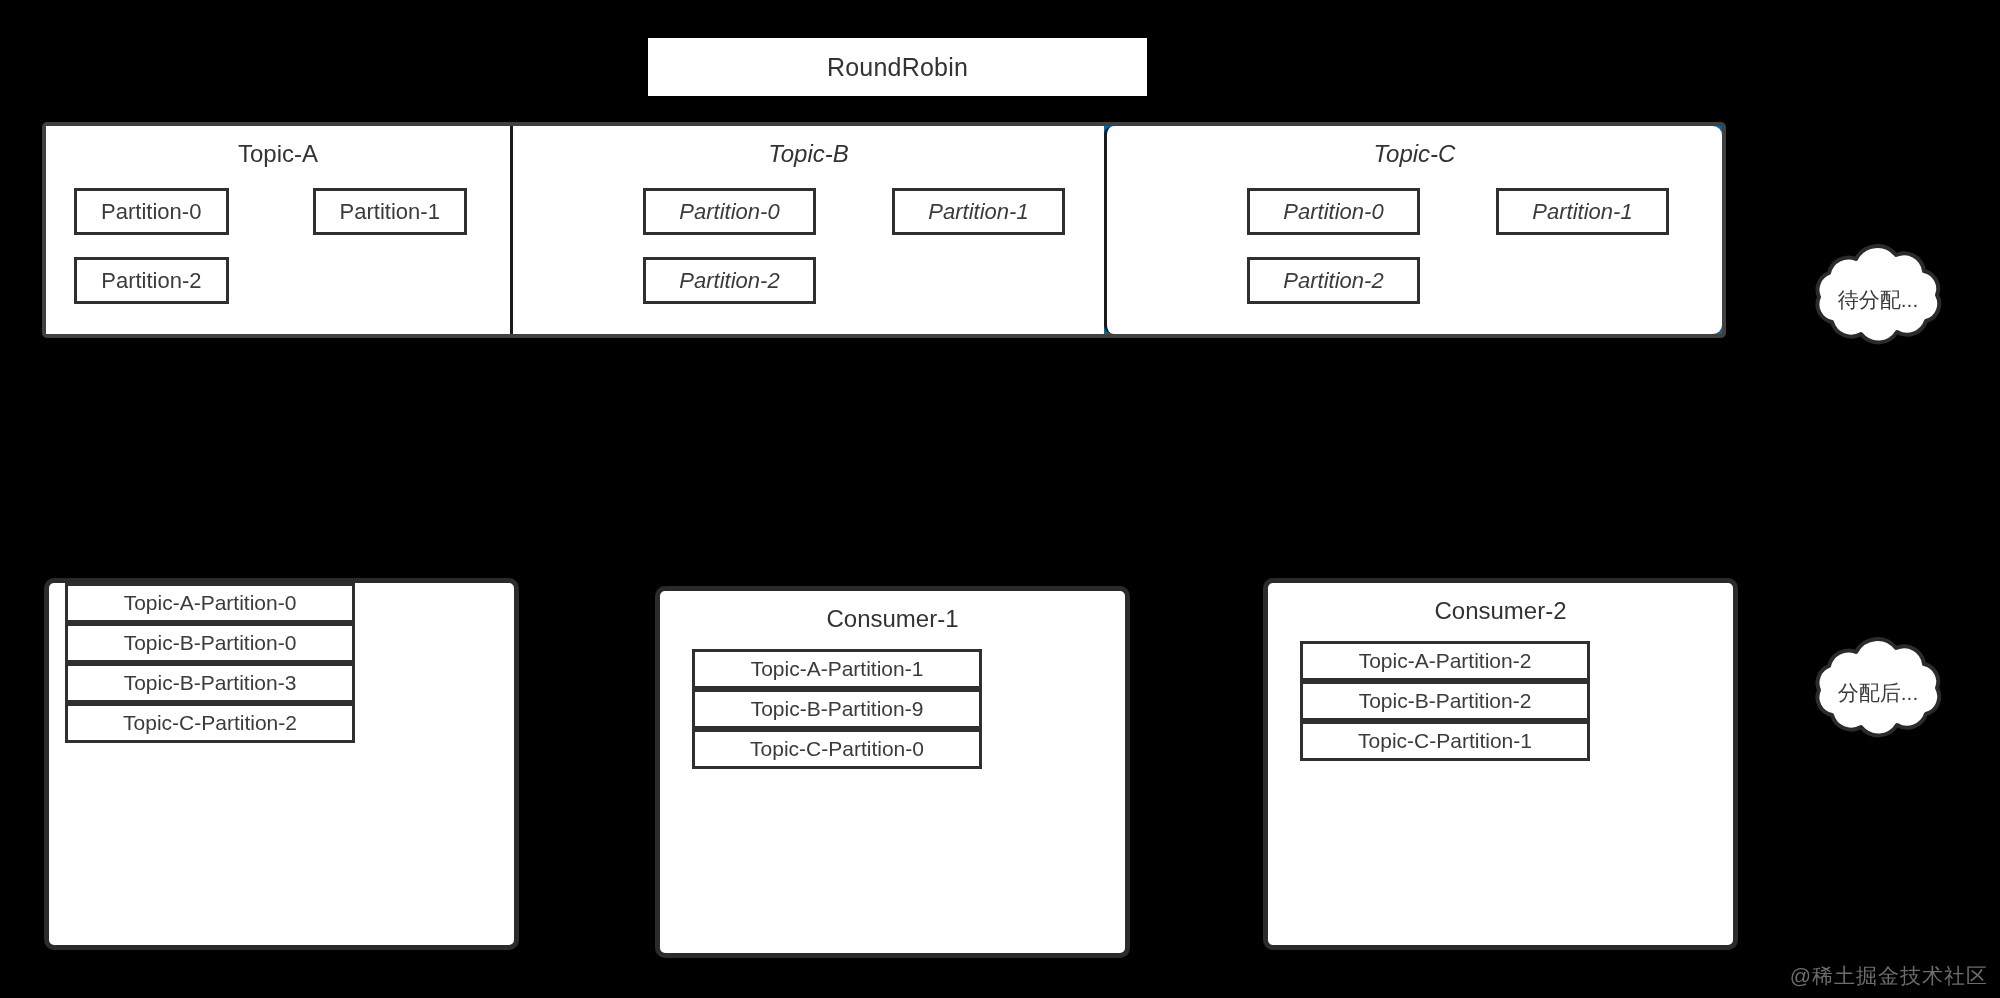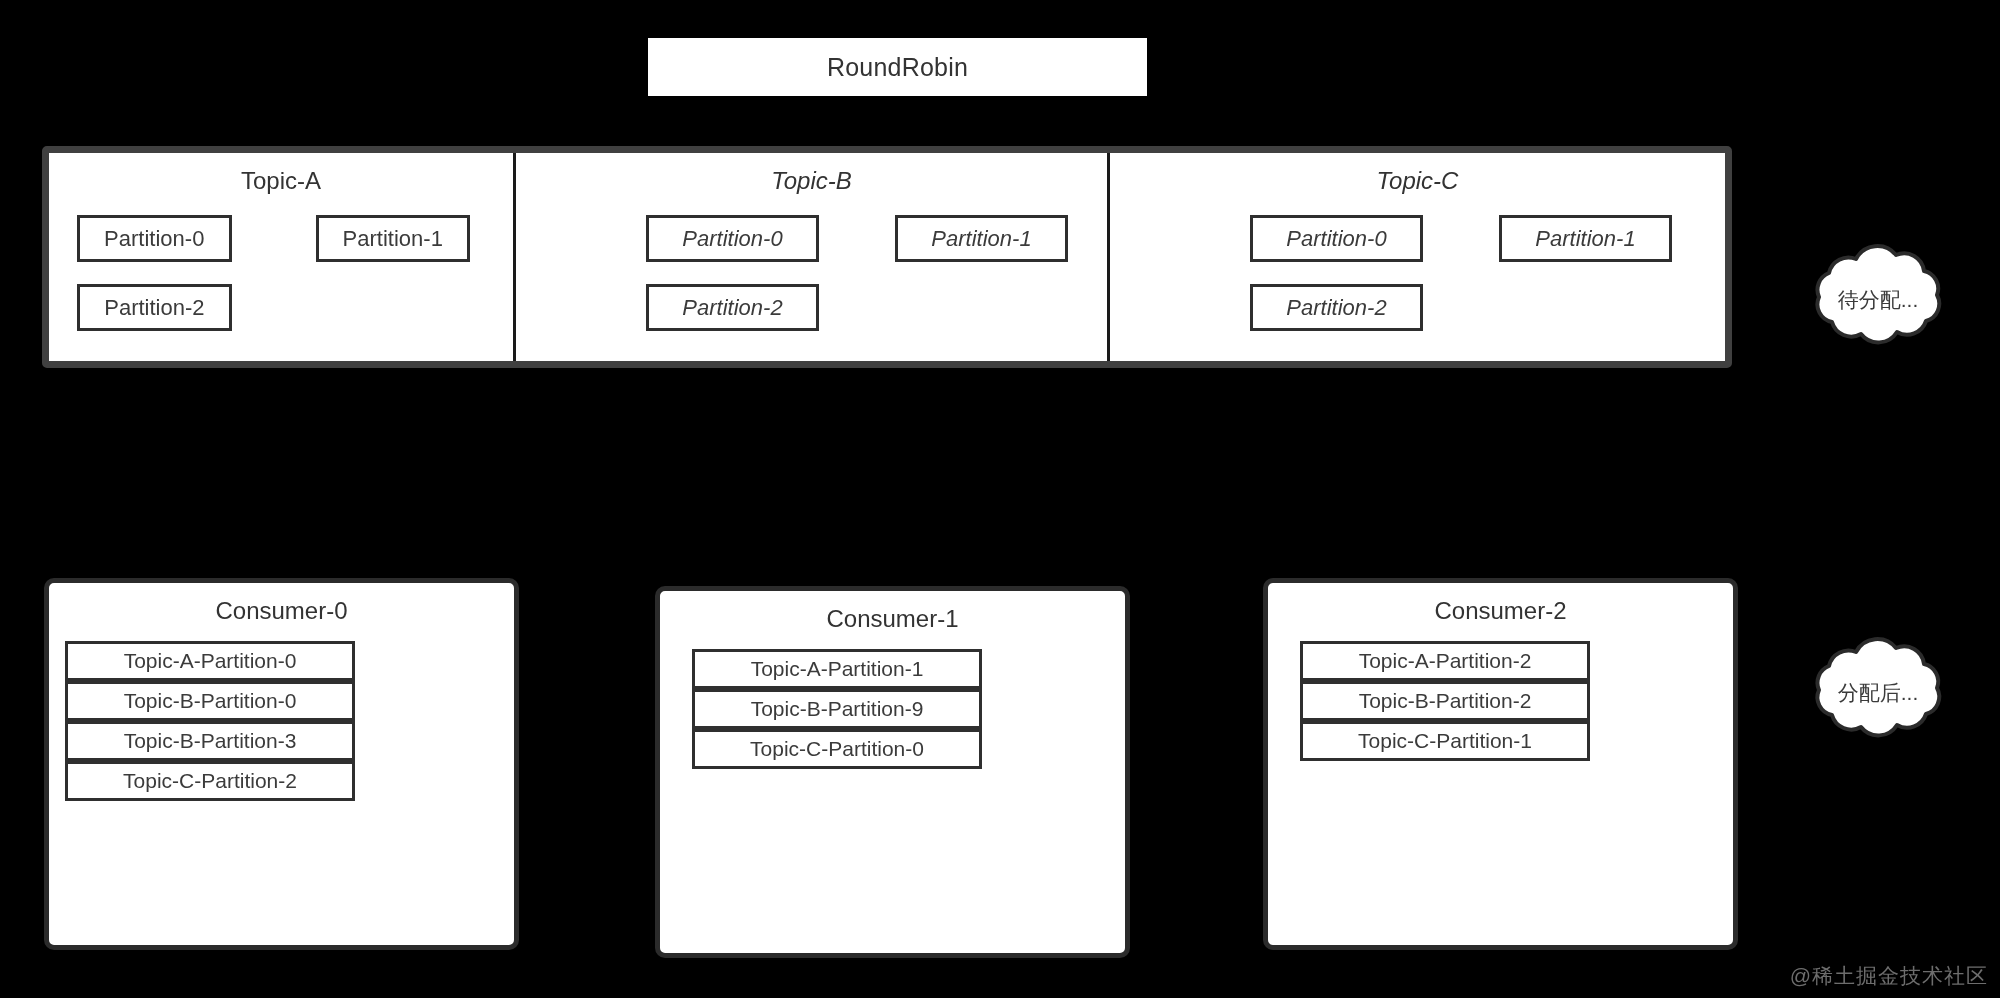--- a/index.html
+++ b/index.html
@@ -34,39 +34,38 @@
   }
 
   
   #topics-container {
     position: absolute;
     left: 42px;
     top: 122px;
     width: 1676px;
     height: 208px;
     background: #0369a1;
-    border: 7px solid #404040;
+    border: 4px solid #404040;
     border-radius: 5px;
     display: flex;
     box-sizing: content-box;
-    margin-top: 24px;
   }
   .topic-panel {
     background: #ffffff;
     position: relative;
     box-sizing: border-box;
     height: 100%;
   }
   .topic-panel + .topic-panel {
     border-left: 3px solid #1a1a1a;
     font-style: italic;
   }
   .topic-panel.topic-a { width: 464px; }
   .topic-panel.topic-b { width: 594px; }
-  .topic-panel.topic-c { flex: 1 1 auto; }
+  .topic-panel.topic-c { flex: 1 1 auto; border-radius: 9px; }
 
   .topic-title {
     text-align: center;
     font-size: 24px;
     color: #333333;
     margin-top: 14px;
   }
   .partition-grid {
     position: relative;
     margin-top: 20px;
@@ -215,21 +214,20 @@
       <div class="partition-row">
         <div class="partition-box">Partition-2</div>
         <div class="partition-box empty-slot"></div>
       </div>
     </div>
   </div>
 
 </div>
 
 <div class="consumer-panel" id="consumer-0">
-  <div class="consumer-title">Consumer-0</div>
   <div class="consumer-items">
     <div class="consumer-item">Topic-A-Partition-0</div>
     <div class="consumer-item">Topic-B-Partition-0</div>
     <div class="consumer-item">Topic-B-Partition-3</div>
     <div class="consumer-item">Topic-C-Partition-2</div>
   </div>
 </div>
 
 <div class="consumer-panel" id="consumer-1">
   <div class="consumer-title">Consumer-1</div>

